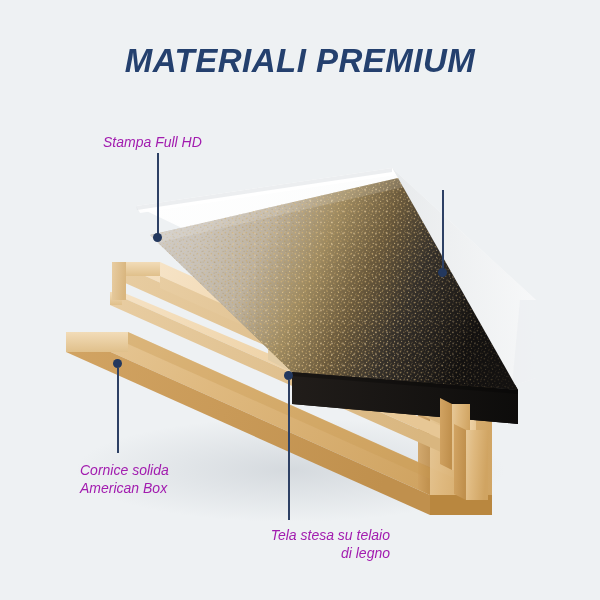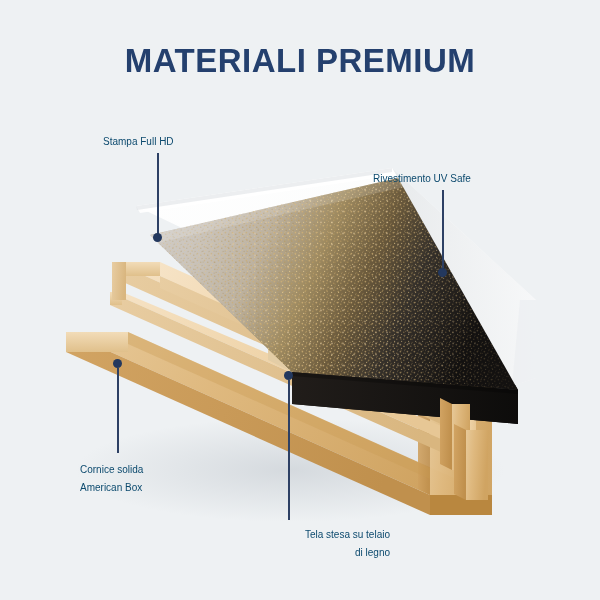--- a/index.html
+++ b/index.html
@@ -4,40 +4,40 @@
 <style>
   html,body{margin:0;padding:0;}
   body{
     width:600px;height:600px;
     background:#eef1f3;
     font-family:"Liberation Sans", sans-serif;
     overflow:hidden;
     position:relative;
   }
   #stage{position:absolute;inset:0;width:600px;height:600px;}
-  #artboard{position:absolute;left:0;top:0;width:600px;height:452px;}
+  #artboard{position:absolute;left:0;top:0;width:600px;height:452px;font-style:italic;}
 
   
   .title{
     position:absolute;
     left:0;top:42px;width:600px;
     text-align:center;
     font-size:33px;
     font-weight:bold;
     letter-spacing:0.5px;
     color:#24406e;
     font-family:"Liberation Sans", sans-serif;
     white-space:nowrap;
   }
 
   
   .callout-text{
     position:absolute;
-    font-size:10px;
-    color:#0c4a6e;
+    font-size:14px;
+    color:#a21caf;
     line-height:18px;
     white-space:pre-line;
     font-family:"Liberation Sans", sans-serif;
   }
   .cl-print{ left:103px; top:133px; }
   .cl-uv   { left:373px; top:170px; }
   .cl-frame{ left:80px;  top:461px; }
   .cl-canvas{ left:210px; top:526px; width:180px; text-align:right;}
 
   .leader{
@@ -241,21 +241,20 @@
         <path d="M454,424 L466,430 L466,500 L454,494 Z" fill="url(#gWoodSideB)"></path>
       </g>
     </svg>
 
     <div class="title">MATERIALI PREMIUM</div>
 
     <div class="callout-text cl-print">Stampa Full HD</div>
     <div class="leader" style="left:157px;top:153px;height:82px;"></div>
     <div class="dot" style="left:152.5px;top:232.5px;"></div>
 
-    <div class="callout-text cl-uv">Rivestimento UV Safe</div>
     <div class="leader" style="left:442px;top:190px;height:78px;"></div>
     <div class="dot" style="left:437.5px;top:267.5px;"></div>
 
     <div class="callout-text cl-frame">Cornice solida
 American Box</div>
     <div class="leader" style="left:117px;top:368px;height:85px;"></div>
     <div class="dot" style="left:112.5px;top:358.5px;"></div>
 
     <div class="callout-text cl-canvas">Tela stesa su telaio
 di legno</div>

